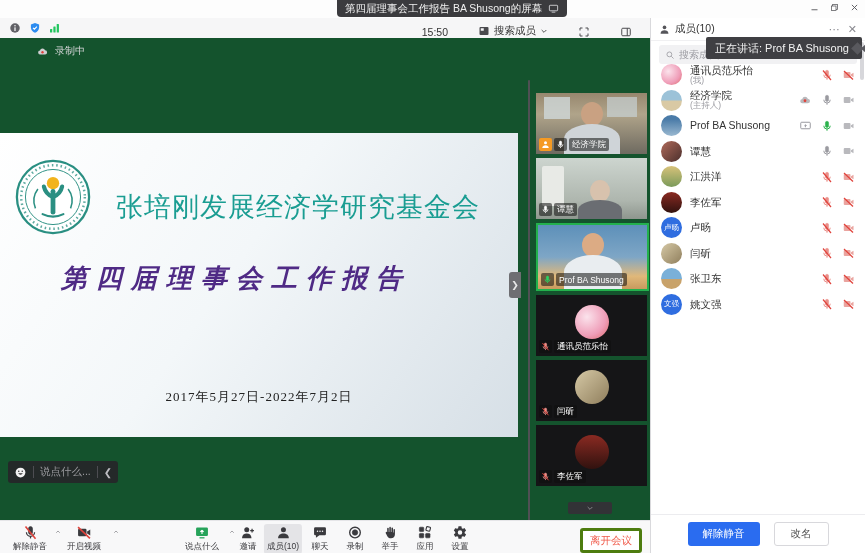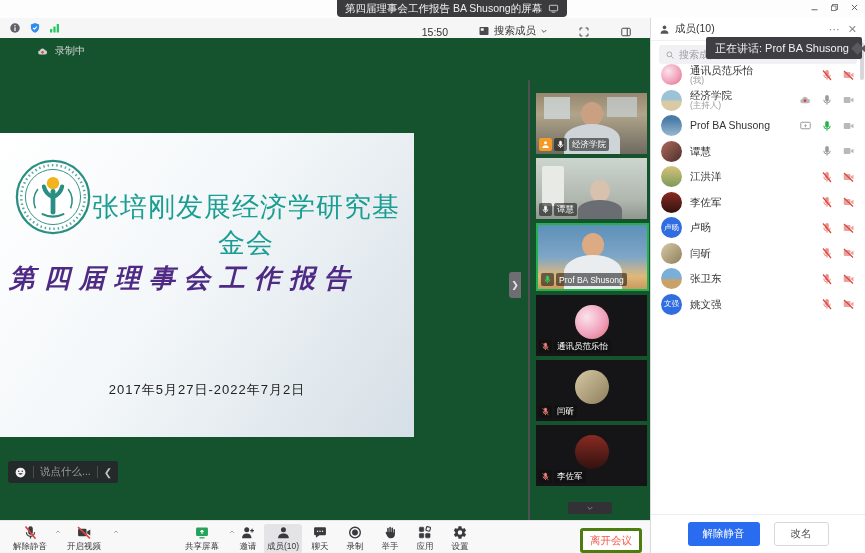--- a/index.html
+++ b/index.html
@@ -17,27 +17,27 @@
   
   .topbar{position:absolute;left:0;top:18px;width:650px;height:20px;background:#f6f6f7;border-bottom:1px solid #e7e7e9;}
   .topbar-left{position:absolute;left:8px;top:3px;display:flex;gap:7px;align-items:center;}
   .statusic{width:13px;height:13px;display:flex;align-items:center;justify-content:center;}
   .topbar-right{position:absolute;right:18px;top:0;height:20px;display:flex;align-items:flex-end;gap:30px;color:#333;font-size:10.5px;}
   .viewmode{display:flex;align-items:center;gap:4px;cursor:pointer;}
 
   
   .stage{position:absolute;left:0;top:38px;width:650px;height:482px;background:#14532d;}
   .recbar{position:absolute;left:36px;top:6px;display:flex;align-items:center;gap:6px;color:#d6d6d8;font-size:10px;}
-  .slide{position:absolute;left:0;top:95px;width:414px;height:304px;
+  .slide{position:absolute;left:0;top:95px;width:518px;height:304px;
       background:linear-gradient(125deg,#ffffff 0%,#f3f7f9 45%,#d6dfe6 100%);}
   .slide-title{position:absolute;left:92px;right:14px;top:56px;text-align:center;
       color:#1a9d92;font-size:27px;font-weight:500;letter-spacing:1px;}
   .slide-subtitle{position:absolute;left:0;right:46px;top:128px;text-align:center;
       color:#4f2a85;font-size:26px;font-weight:bold;letter-spacing:9px;font-style:italic;}
-  .slide-date{position:absolute;left:0;right:0;top:248px;text-align:center;color:#222;font-size:13px;letter-spacing:1px;}
+  .slide-date{position:absolute;left:0;right:0;top:255px;text-align:center;color:#222;font-size:13px;letter-spacing:1px;font-family:Liberation Serif, serif;}
   .collapse-handle{position:absolute;left:509px;top:234px;width:12px;height:26px;background:#6e6e72;
       border-radius:3px 0 0 3px;display:flex;align-items:center;justify-content:center;color:#e8e8e8;font-size:9px;cursor:pointer;}
   .chat-pill{position:absolute;left:8px;top:423px;height:22px;background:rgba(38,38,41,.92);border-radius:3px;
       display:flex;align-items:center;padding:0 6px;gap:6px;}
   .chat-div{width:1px;height:12px;background:#4d4d52;}
   .chat-ph{color:#9a9a9e;font-size:10.5px;}
   .chat-col{color:#bdbdc2;font-size:10px;cursor:pointer;}
   .vstrip-scroll{position:absolute;left:528px;top:42px;width:2px;height:468px;background:#505054;border-radius:1px;}
 
   
@@ -621,21 +621,21 @@
           <use href="#ic-chev-down"></use>
         </svg>
       </span>
 
     <div class="titem" style="left:202px">
       <svg width="16" height="15" viewBox="0 0 24 24">
           <rect x="2.5" y="4" width="19" height="13.5" rx="2" fill="#26a35a"></rect>
           <path d="M12 14.2V8.4m0 0l-2.6 2.6M12 8.4l2.6 2.6" fill="none" stroke="#fff" stroke-width="1.8"></path>
           <line x1="8" y1="20.5" x2="16" y2="20.5" stroke="#26a35a" stroke-width="2"></line>
         </svg>
-      <span>共享屏幕</span>
+      <span>说点什么</span>
     </div>
     <span class="tchev" style="left:228px">
         <svg width="8" height="6" viewBox="0 0 24 24" stroke="#6a6a6e" transform="rotate(180)">
           <use href="#ic-chev-down"></use>
         </svg>
       </span>
 
     <div class="titem" style="left:248px">
       <svg width="15" height="15" viewBox="0 0 24 24" fill="#3a3a3e">
           <circle cx="10" cy="7.5" r="4"></circle>

